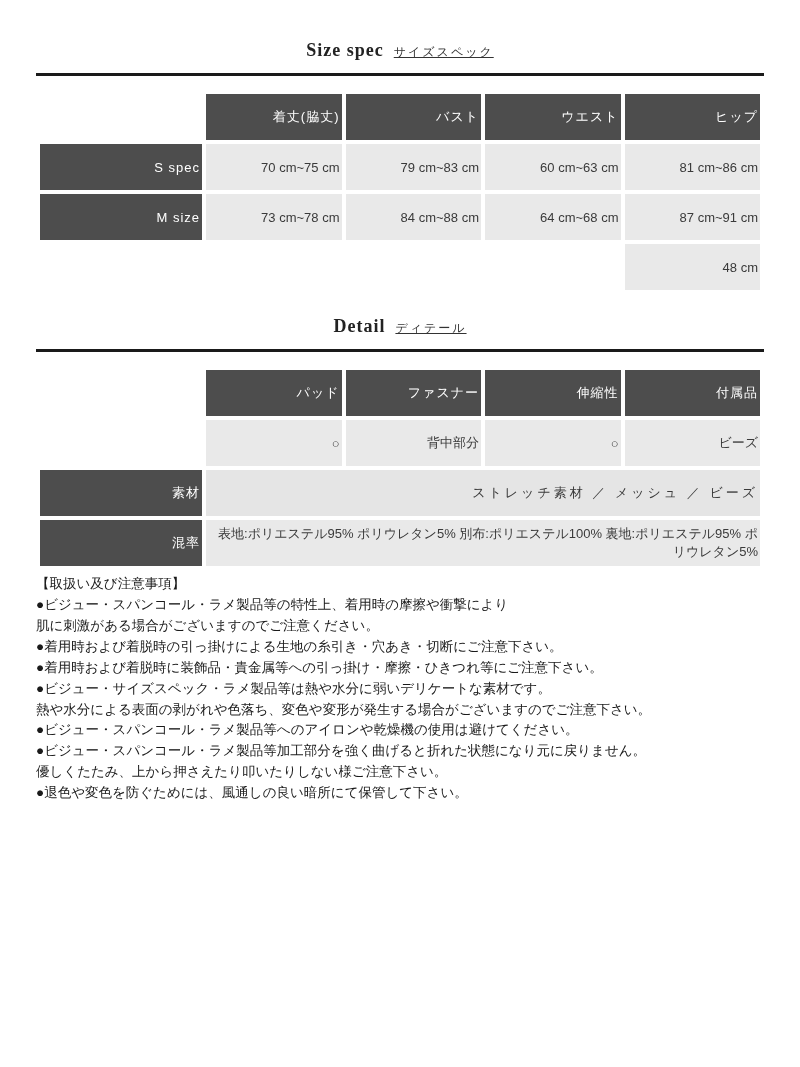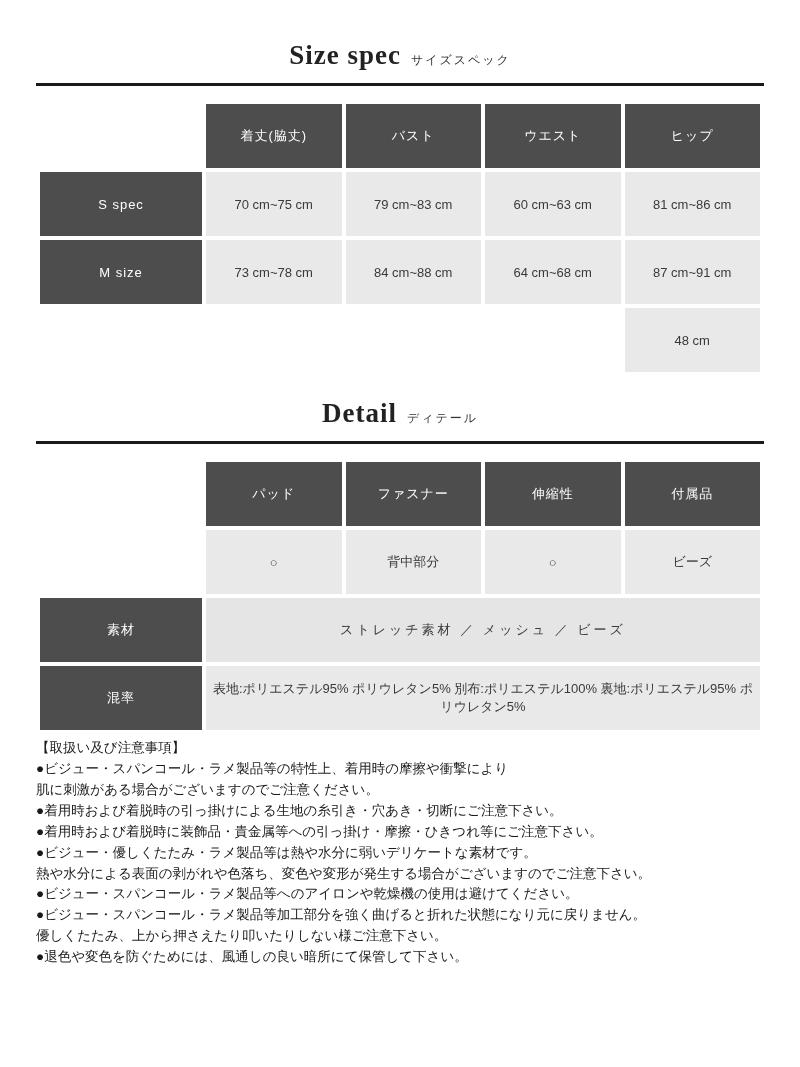--- a/index.html
+++ b/index.html
@@ -23,48 +23,49 @@
     padding: 0 36px;
   }
 
   
   .section-head {
     text-align: center;
     padding-top: 40px;
   }
   .section-head .en {
     font-family: "Liberation Serif", serif;
-    font-size: 27px;
+    font-size: 18px;
     font-weight: bold;
     letter-spacing: 1px;
     color: #222;
   }
   .section-head .jp {
     font-size: 12px;
     letter-spacing: 2px;
     color: #333;
     margin-left: 10px;
+    text-decoration: underline;
   }
   .rule {
     border: 0;
     border-top: 3px solid #1a1a1a;
     margin: 12px 0 0 0;
   }
 
   
   .spec-table {
     border-collapse: separate;
     border-spacing: 4px;
     width: 100%;
     margin-top: 14px;
     table-layout: fixed;
   }
   .spec-table td, .spec-table th {
-    height: 64px;
-    text-align: center;
+    height: 46px;
+    text-align: right;
     vertical-align: middle;
     font-size: 13px;
     font-weight: normal;
     padding: 0 2px;
   }
   .hdr {
     background: #4d4d4d;
     color: #ffffff;
     letter-spacing: 1px;
   }
@@ -181,21 +182,21 @@
     </tr>
   </tbody>
     </table>
 
   <div class="notes">
     <div>【取扱い及び注意事項】</div>
     <div>●ビジュー・スパンコール・ラメ製品等の特性上、着用時の摩擦や衝撃により</div>
     <div>肌に刺激がある場合がございますのでご注意ください。</div>
     <div>●着用時および着脱時の引っ掛けによる生地の糸引き・穴あき・切断にご注意下さい。</div>
     <div>●着用時および着脱時に装飾品・貴金属等への引っ掛け・摩擦・ひきつれ等にご注意下さい。</div>
-    <div>●ビジュー・優しくたたみ・ラメ製品等は熱や水分に弱いデリケートな素材です。</div>
+    <div>●ビジュー・サイズスペック・ラメ製品等は熱や水分に弱いデリケートな素材です。</div>
     <div>熱や水分による表面の剥がれや色落ち、変色や変形が発生する場合がございますのでご注意下さい。</div>
     <div>●ビジュー・スパンコール・ラメ製品等へのアイロンや乾燥機の使用は避けてください。</div>
     <div>●ビジュー・スパンコール・ラメ製品等加工部分を強く曲げると折れた状態になり元に戻りません。</div>
     <div>優しくたたみ、上から押さえたり叩いたりしない様ご注意下さい。</div>
     <div>●退色や変色を防ぐためには、風通しの良い暗所にて保管して下さい。</div>
   </div>
 
 </div>
 
 </body></html>

